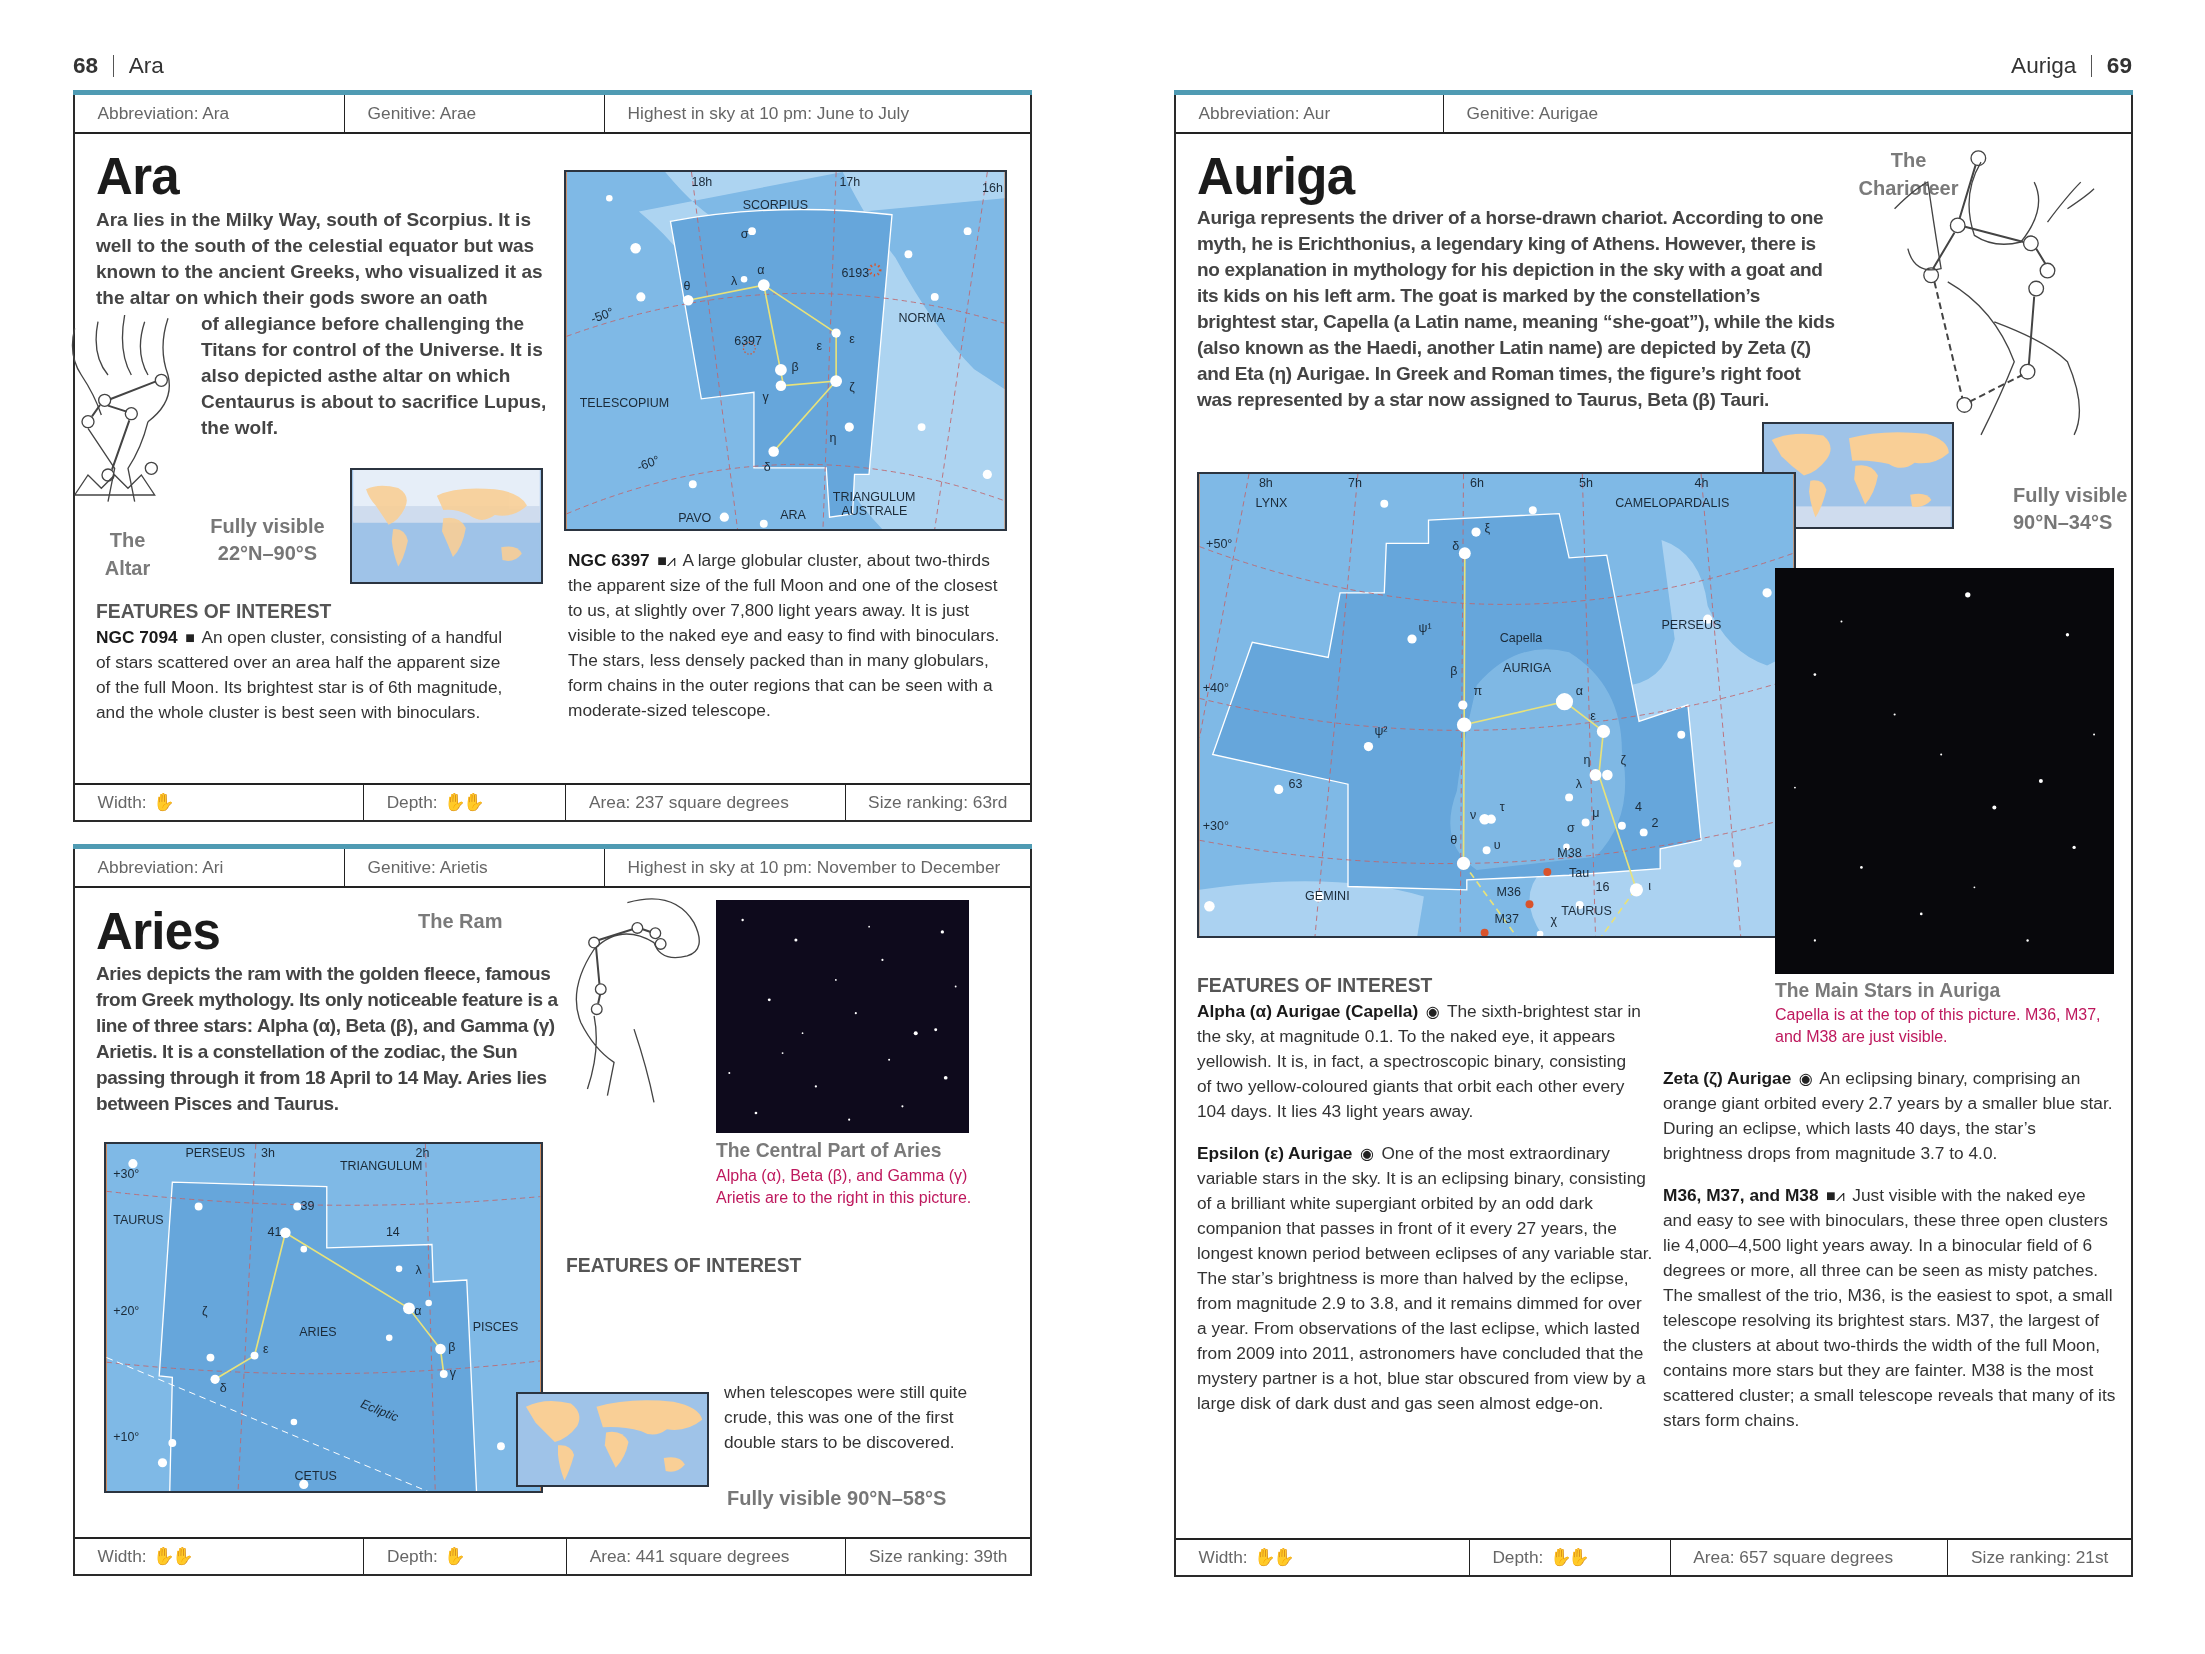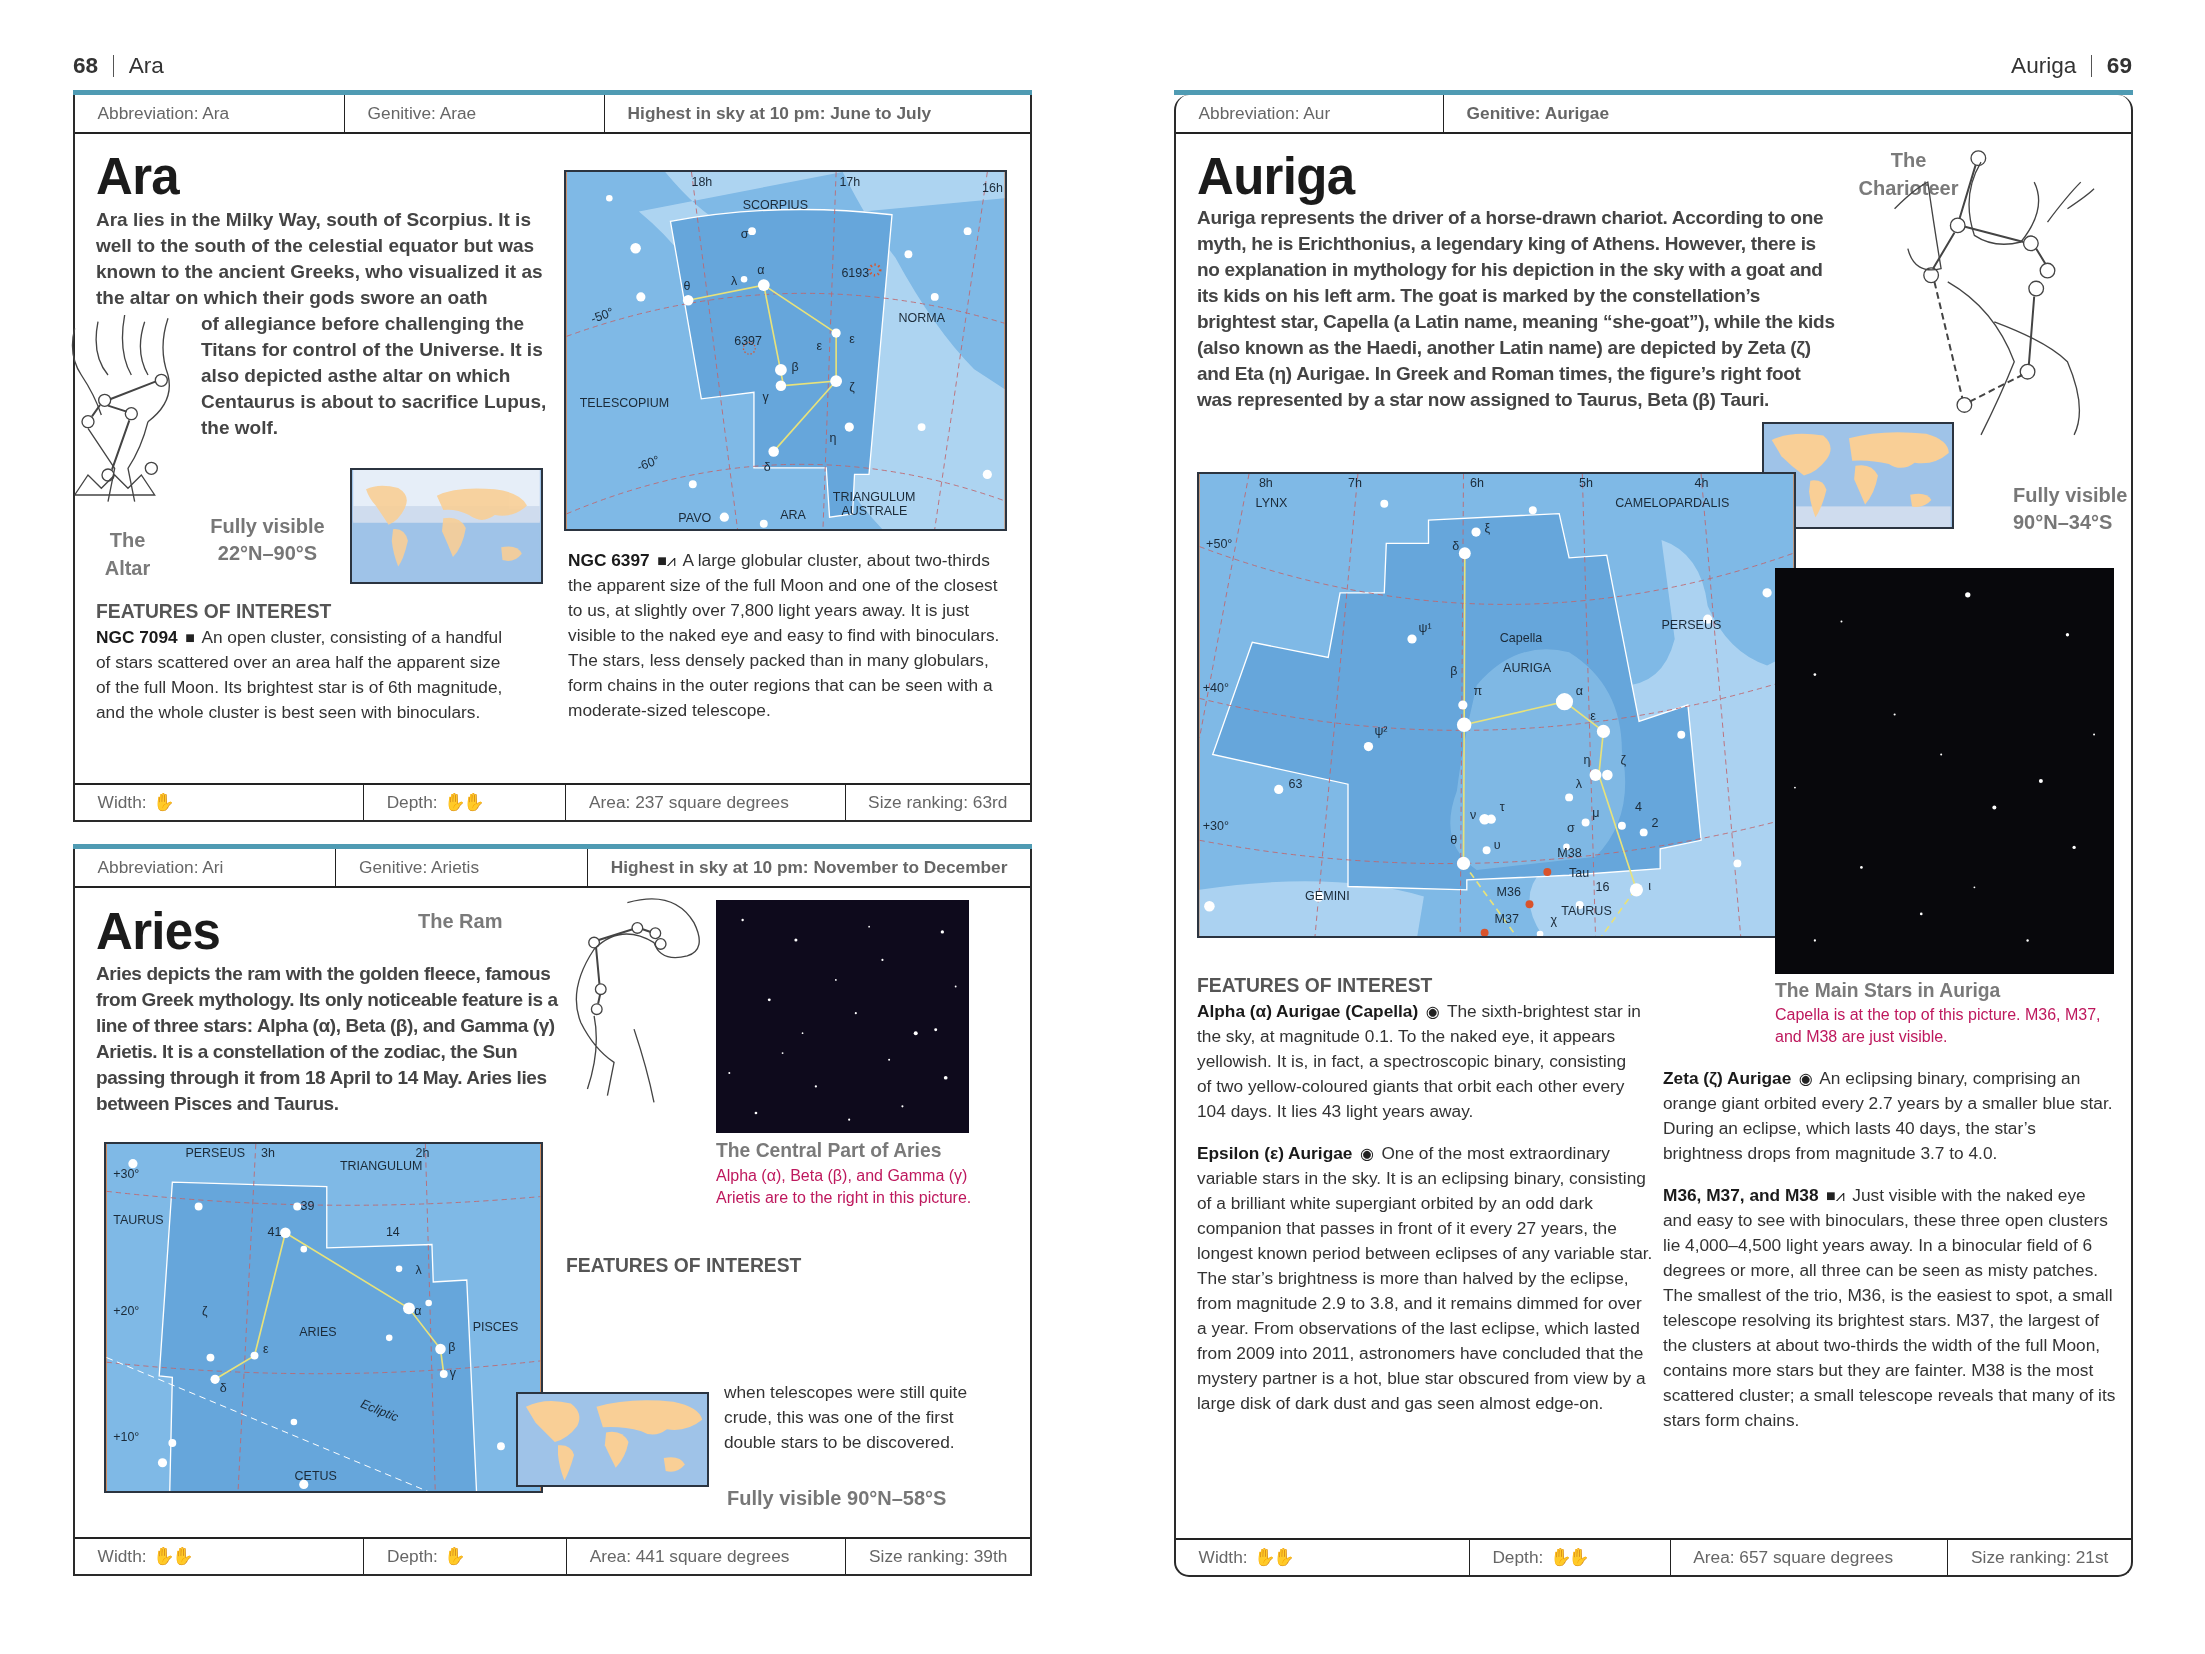--- a/index.html
+++ b/index.html
@@ -9,21 +9,21 @@
   .page-head { position: absolute; top: 53px; font-size: 22.6px; color: #333; display: flex; align-items: center; gap: 14.6px; }
   .page-head .num { font-weight: bold; }
   .page-head .sep { width: 1.3px; height: 22.6px; background: #555; }
   .page-head.left { left: 73px; }
   .page-head.right { right: 73px; }
 
   .panel { position: absolute; border: 2px solid #2a2a2a; border-top: none; background: #fff; }
   .panel::before { content: ""; position: absolute; left: -2px; right: -2px; top: -5.3px; height: 5.3px; background: var(--accent); }
   .info-row { display: flex; height: 39px; border-bottom: 2.7px solid #222; }
   .info-row .cell { border-right: 1.3px solid #222; padding: 0 22.6px; display: flex; align-items: center; font-size: 17.3px; color: #666; white-space: nowrap; }
-  .info-row .cell:last-child { border-right: none; flex: 1; font-weight: bold; }
+  .info-row .cell:last-child { border-right: none; flex: 1; }
   .foot-row { position: absolute; left: 0; right: 0; bottom: 0; height: 37px; border-top: 2.7px solid #222; display: flex; }
   .foot-row .cell { border-right: 1.3px solid #222; padding: 0 22.6px; display: flex; align-items: center; font-size: 17.3px; color: #666; white-space: nowrap; }
   .foot-row .cell:last-child { border-right: none; flex: 1; }
   .hands { margin-left: 6.7px; font-size: 17.3px; color: #999; letter-spacing: -2.7px; }
 
   .abs { position: absolute; }
   .title { font-size: 51px; font-weight: bold; color: #1b1b1b; letter-spacing: -0.7px; }
   .intro { font-size: 19px; line-height: 26px; color: #444; font-weight: bold; }
   .label-grey { color: #7a7a7a; font-weight: bold; text-align: center; }
   .features-h { font-size: 19.3px; font-weight: bold; color: #555; }
@@ -337,21 +337,21 @@
     <div class="cell">Size ranking:  39th</div>
   </div>
 </div>
 
 <div class="page-head right">
   <span>Auriga</span>
   <span class="sep"></span>
   <span class="num">69</span>
 </div>
 
-<div class="panel" style="--accent:#4f9bb3; left:1174px; top:95px; width:959px; height:1482px;border-radius:15px;">
+<div class="panel" style="--accent:#4f9bb3; left:1174px; top:95px; width:959px; height:1482px;">
   <div class="info-row">
     <div class="cell" style="width:268px">Abbreviation:  Aur</div>
     <div class="cell" style="width:256px">Genitive:  Aurigae</div>
   </div>
 
   <div class="abs title" style="left:21px; top:52px;">Auriga</div>
   <div class="abs intro" style="left:21px; top:110px; width:639px; letter-spacing:-0.3px;">Auriga represents the driver of a horse-drawn chariot. According to one myth, he is Erichthonius, a legendary king of Athens. However, there is no explanation in mythology for his depiction in the sky with a goat and its kids on his left arm. The goat is marked by the constellation’s brightest star, Capella (a Latin name, meaning “she-goat”), while the kids (also known as the Haedi, another Latin name) are depicted by Zeta (ζ) and Eta (η) Aurigae. In Greek and Roman times, the figure’s right foot was represented by a star now assigned to Taurus, Beta (β) Tauri.</div>
   <div class="abs label-grey" style="left:666px; top:51px; width:133px; font-size:20px; line-height:28px;">The Charioteer</div>
 
   <svg class="abs" style="left:672px; top:47px; width:266px; height:333px;" viewBox="0 0 400 500">

